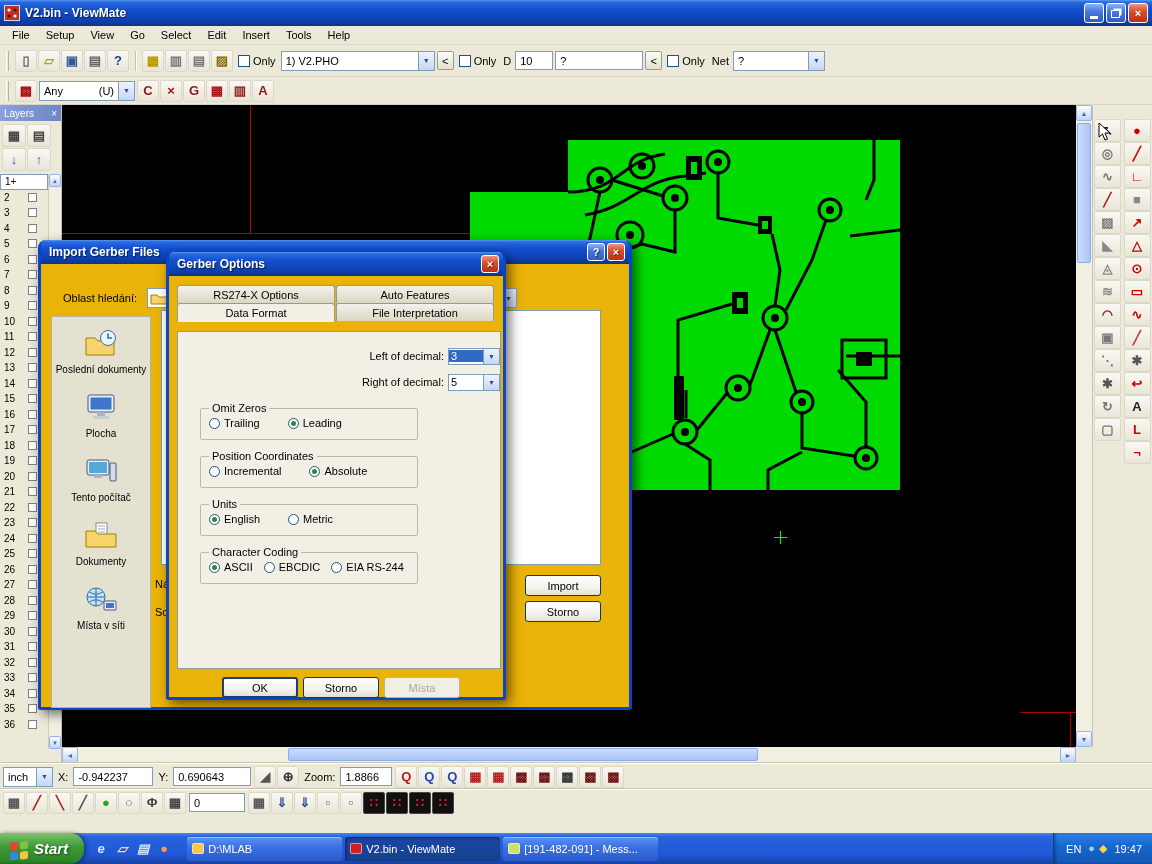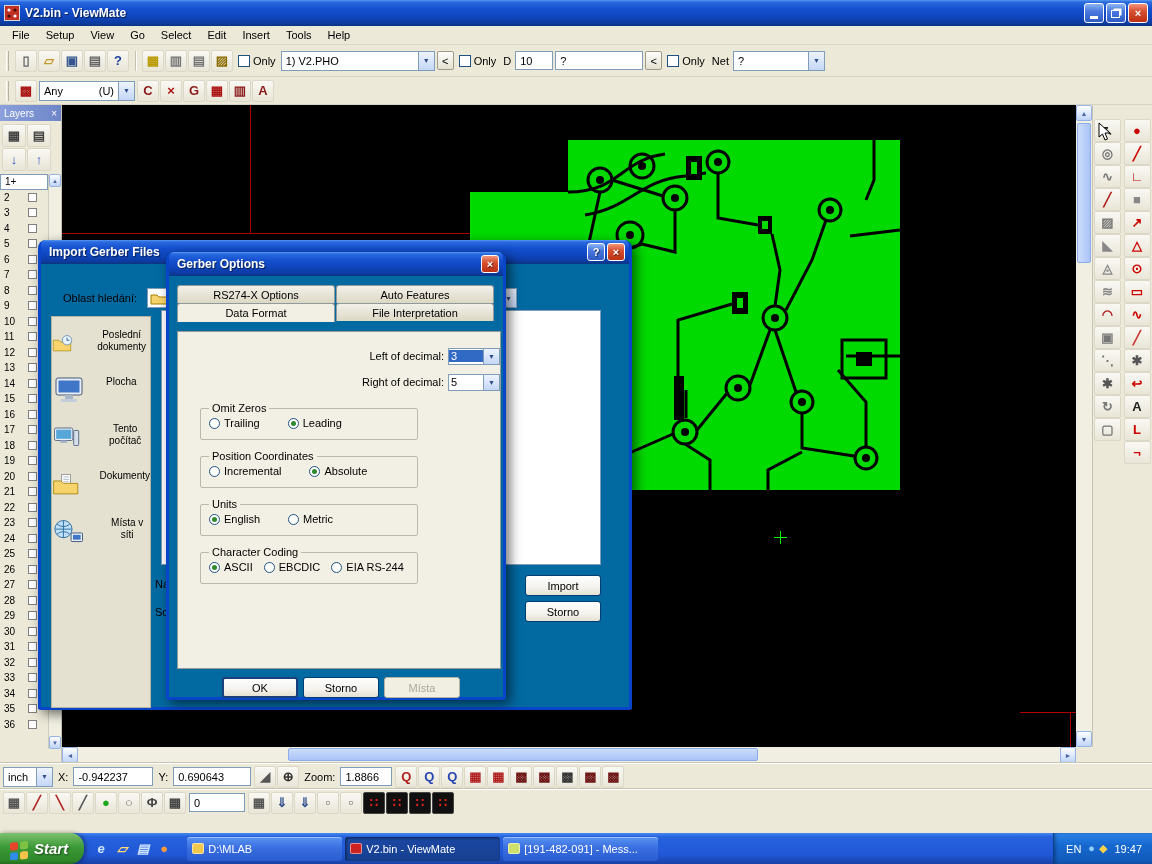--- a/index.html
+++ b/index.html
@@ -108,36 +108,36 @@
     background:linear-gradient(#5793f2,#3a6fe0 45%,#2a5cd0); box-shadow:inset 0 1px 0 rgba(255,255,255,.4); }
   .task[data-active="true"] { background:linear-gradient(#1c47a4,#16408f); box-shadow:inset 1px 1px 3px rgba(0,0,0,.5); }
   .task-icon { width:12px; height:11px; border-radius:2px; flex:none; border:1px solid rgba(255,255,255,.5); }
   .task-label { white-space:nowrap; overflow:hidden; font-size:11px; }
   #tray { height:31px; display:flex; align-items:center; gap:7px; padding:0 10px 0 12px;
     background:linear-gradient(180deg,#2d83e8,#1668cf 40%,#1157b5); border-left:1px solid #0a3f8a; box-shadow:inset 2px 0 3px rgba(0,0,0,.25); color:#fff; }
   .tray-icons { display:flex; gap:4px; }
   .tray-ic { font-size:11px; }
 
   
-  .xp-dialog { position:absolute; background:#0369a1; border:3px solid #0845c8; border-top:none; border-radius:8px 8px 3px 3px;
+  .xp-dialog { position:absolute; background:#eab308; border:3px solid #0845c8; border-top:none; border-radius:8px 8px 3px 3px;
     box-shadow:4px 4px 12px rgba(0,0,0,.55); }
   .xp-title { height:24px; border-radius:5px 5px 0 0; display:flex; align-items:center; padding:0 4px 0 8px;
     background:linear-gradient(180deg,#5898f0 0%,#2a6ae0 8%,#1450cf 35%,#0f45bd 65%,#0c3a9e 90%,#0b357f 100%);
     color:#fff; font-weight:bold; font-size:12px; text-shadow:1px 1px 1px rgba(0,0,0,.6); }
   .xp-title .t { flex:1; }
   .xp-title .cap-btn { width:18px; height:18px; }
   #import-dialog { left:38px; top:240px; width:594px; height:470px; z-index:30; }
   #gerber-dialog { left:166px; top:252px; width:340px; height:448px; z-index:40; }
 
   
   #import-body { position:relative; width:100%; height:calc(100% - 24px); }
   #location-row { position:absolute; left:22px; top:24px; display:flex; align-items:center; }
   #location-combo { width:370px; margin-left:10px; }
   #places-bar { position:absolute; left:10px; top:52px; width:100px; height:392px; background:#e4e1d0; border:1px solid #b5b2a1; padding-top:12px; }
-  .place { display:flex; align-items:flex-start; gap:20px; margin-bottom:17px; }
+  .place { display:flex; flex-direction:column; align-items:center; gap:5px; margin-bottom:17px; }
   .place .plabel { font-size:10px; text-align:center; line-height:1.2; }
   #file-list { position:absolute; left:120px; top:46px; width:440px; height:255px; background:#fff; border:1px solid #7f9db9; }
   #fn-label { position:absolute; left:114px; top:314px; }
   #ft-label { position:absolute; left:114px; top:342px; }
   .xpbtn { height:21px; min-width:76px; font-size:11px; font-family:"Liberation Sans",sans-serif;
     border:1px solid #003c74; border-radius:3px; background:linear-gradient(#fefefe,#f4f3ee 60%,#e4e1d2);
     display:flex; align-items:center; justify-content:center; }
   .xpbtn.default { border:2px solid #1a3f7a; }
   .xpbtn.disabled { color:#aca899; border-color:#b8b4a2; background:#f1efe2; }
   #import-btn { position:absolute; left:484px; top:311px; }

